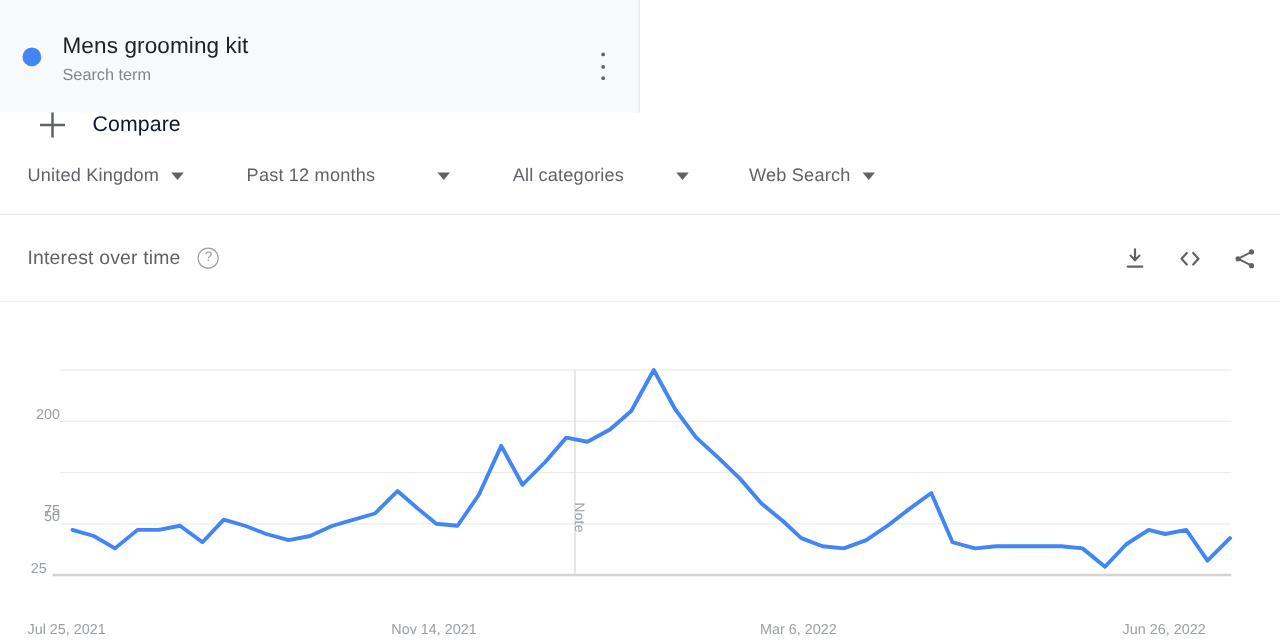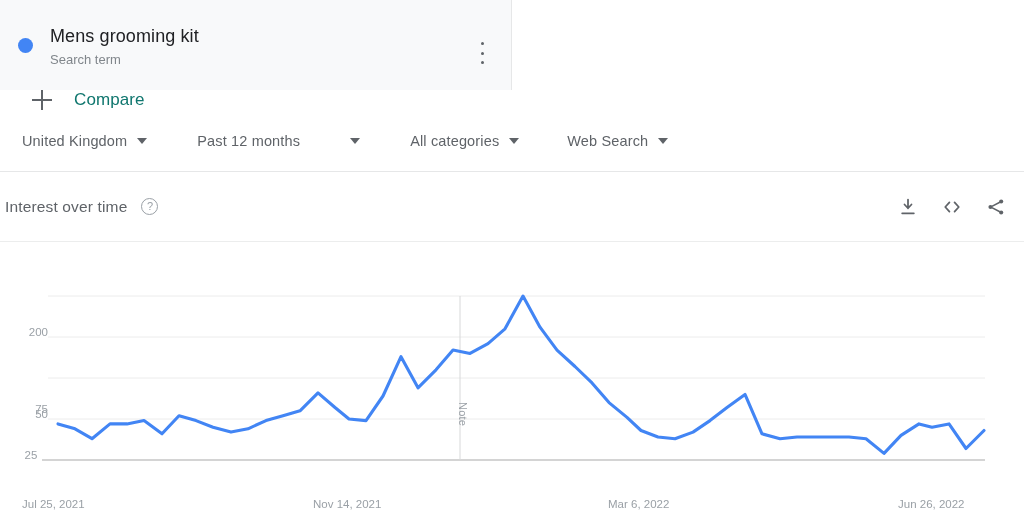--- a/index.html
+++ b/index.html
@@ -46,52 +46,52 @@
     cursor: pointer;
   }
   .plus-icon {
     position: relative; width: 20px; height: 20px; margin-right: 22px; flex: 0 0 auto;
   }
   .plus-icon::before, .plus-icon::after {
     content: ""; position: absolute; background: #5f6368;
   }
   .plus-icon::before { left: 0; top: 9px; width: 20px; height: 1.6px; }
   .plus-icon::after { top: 0; left: 9px; height: 20px; width: 1.6px; }
-  .compare-label { font-size: 17px; color: #0f766e; letter-spacing: .1px; }
+  .compare-label { font-size: 17px; color: #0f172a; letter-spacing: .1px; }
 
   
   .filter-bar {
     height: 62px; width: 1024px;
     border-bottom: 1px solid #e6e7e8;
     display: flex; align-items: center;
     background: #fff;
   }
   .filter {
     display: flex; align-items: center; cursor: pointer; height: 100%;
   }
   .filter-label { font-size: 14.5px; color: #5f6368; letter-spacing: .15px; }
   .caret {
     width: 0; height: 0; margin-left: 10px;
     border-left: 5px solid transparent;
     border-right: 5px solid transparent;
     border-top: 6px solid #5f6368;
   }
   .f1 { margin-left: 22px; }
   .f2 { margin-left: 50px; gap: 40px; }
-  .f3 { margin-left: 50px; }
+  .f3 { margin-left: 50px; gap: 32px; }
   .f4 { margin-left: 48px; }
 
   
   .iot-header {
     height: 70px; width: 1024px;
     display: flex; align-items: center;
     border-bottom: 1px solid #eceded;
     position: relative;
   }
-  .iot-title { margin-left: 5px; font-size: 15.5px; color: #5f6368; letter-spacing: .15px; }
+  .iot-title { margin-left: 22px; font-size: 15.5px; color: #5f6368; letter-spacing: .15px; }
   .help-icon {
     margin-left: 14px; width: 17px; height: 17px; border-radius: 50%;
     border: 1.3px solid #9aa0a6; color: #9aa0a6;
     font-size: 11px; line-height: 14px; text-align: center;
     cursor: pointer; user-select: none;
   }
   .iot-actions {
     position: absolute; right: 16px; top: 0; height: 100%;
     display: flex; align-items: center; gap: 20px;
   }

